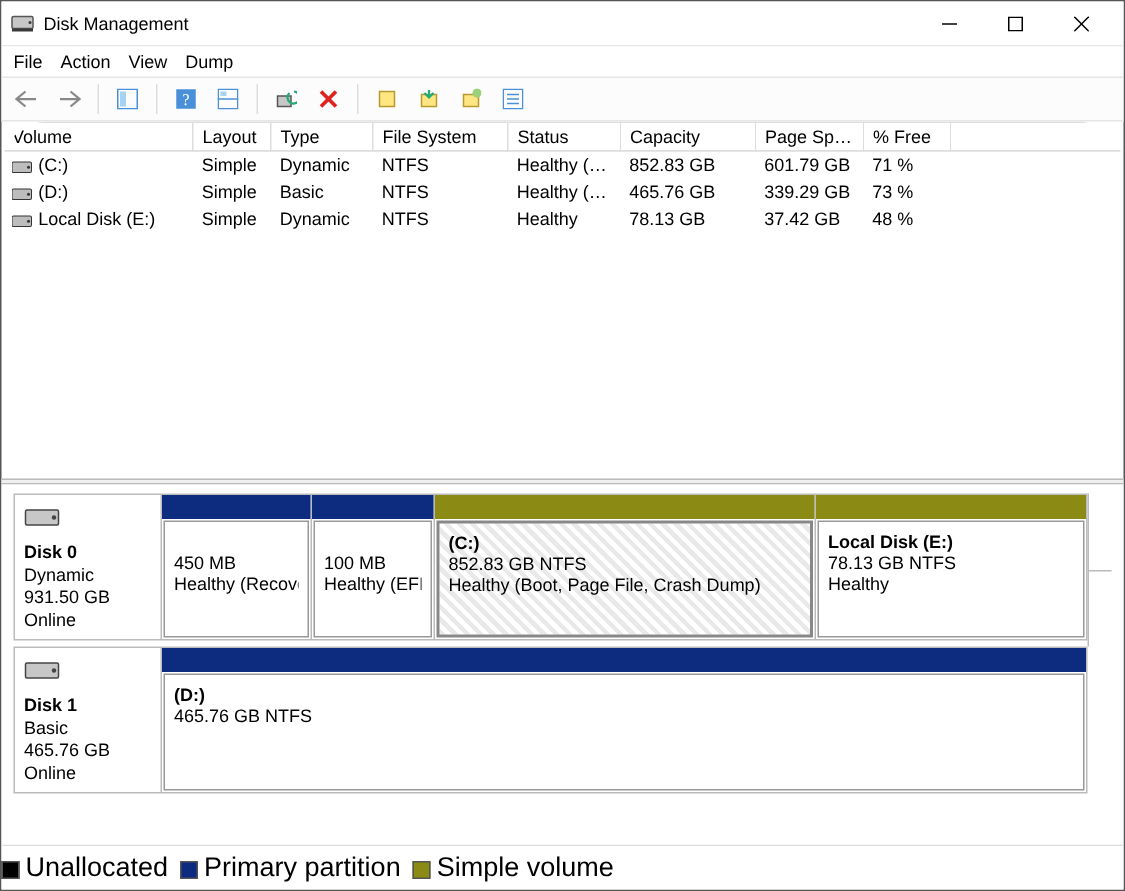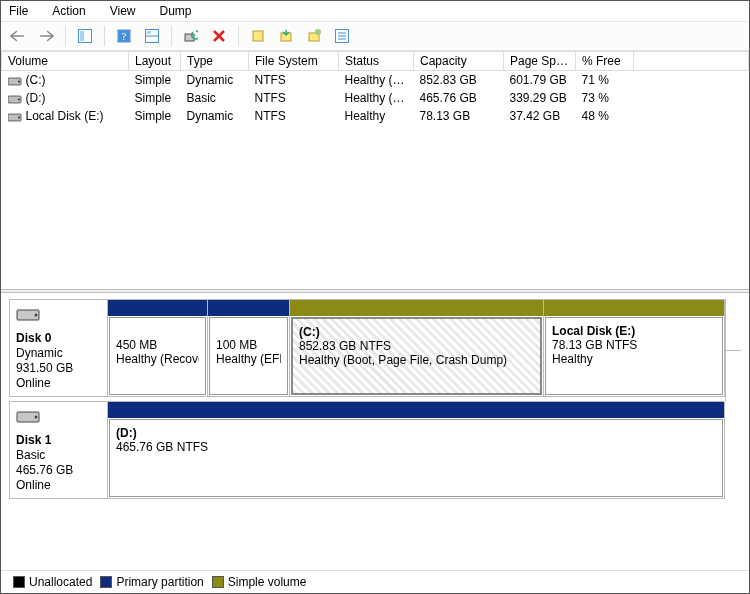--- a/index.html
+++ b/index.html
@@ -4,28 +4,28 @@
 <style>
   * { box-sizing: border-box; }
   html, body { margin:0; padding:0; font-family: "Segoe UI", Tahoma, sans-serif; font-size:12px; color:#000; background:#fff; }
   .window { width:750px; height:594px; display:flex; flex-direction:column; border:1px solid #555; }
   
   .titlebar { display:flex; align-items:center; height:30px; padding:0 6px; background:#fff; border-bottom:1px solid #e5e5e5;}
   .titlebar .title-icon { width:16px; height:16px; margin-right:6px; display:inline-block;}
   .titlebar .title { flex:1; font-size:12px; }
   .titlebar .winbtn { width:44px; height:28px; display:flex; align-items:center; justify-content:center; font-family:inherit;}
   
-  .menubar { display:flex; align-items:center; height:20px; padding:0 8px; gap:24px; background:#fff;text-align:right; }
+  .menubar { display:flex; align-items:center; height:20px; padding:0 8px; gap:12px; background:#fff;text-align:right; }
   .menubar span { cursor:default; }
   
   .toolbar { display:flex; align-items:center; height:30px; padding:0 6px; gap:6px; border-top:1px solid #e5e5e5; border-bottom:1px solid #e5e5e5; background:#fcfcfc;}
   .tbtn { width:22px; height:22px; display:flex; align-items:center; justify-content:center; border:1px solid transparent;}
   .tsep { width:1px; height:20px; background:#ddd; margin:0 2px;}
   
-  .tablewrap { flex:0 0 238px; overflow:auto; }
+  .tablewrap { flex:0 0 238px; overflow:auto;border-radius:31px; }
   table.vols { width:100%; border-collapse:collapse; table-layout:fixed;}
   table.vols th, table.vols td { text-align:left; padding:2px 6px; white-space:nowrap; overflow:hidden; text-overflow:ellipsis; height:17px;}
   table.vols thead th { background:#fff; border:1px solid #ddd; font-weight:400; position:sticky; top:0;}
   .vicon { display:inline-block; width:14px; height:10px; margin-right:4px; vertical-align:middle;}
   .vicon svg { display:block;}
   
   .splitter { height:4px; background:#f0f0f0; border-top:1px solid #bbb; border-bottom:1px solid #bbb;}
   
   .graph { flex:1; overflow:auto; padding:6px 8px 4px 8px; background:#fff; position:relative;}
   .diskrow { display:flex; border:1px solid #bbb; margin-bottom:4px; background:#fff; }
@@ -39,32 +39,58 @@
   .part .body.hatched {
     background-image: repeating-linear-gradient(45deg,#e9e9e9 0,#e9e9e9 3px,#fff 3px,#fff 6px);
     border:2px solid #888;
   }
   .stripe.navy { background:#0d2c7f;}
   .stripe.olive { background:#8a8a14;}
   .rightstub { width:16px; border-left:1px solid #bbb;}
   .rightstub .half { height:50%;}
   .rightstub .half + .half { border-top:1px solid #bbb;}
   
-  .legend { display:flex; align-items:flex-end; gap:8px; padding:4px 12px; border-top:1px solid #ddd; background:#fff; font-size:12px;}
+  .legend { display:flex; align-items:flex-end; gap:8px; padding:4px 0; border-top:1px solid #ddd; background:#fff; font-size:18px;}
   .swatch { width:12px; height:12px; display:inline-block; margin-right:4px; vertical-align:-2px; border:1px solid #555;}
   .swatch.black { background:#000;}
   .swatch.navy { background:#0d2c7f;}
   .swatch.olive { background:#8a8a14;}
   b { font-weight:600;}
 </style>
 </head>
 <body>
 
 <div class="window">
 
+  <div class="titlebar">
+    <span class="title-icon">
+      <svg viewBox="0 0 16 16">
+          <rect x="1" y="3" width="14" height="8" rx="1" fill="#c7c7c7" stroke="#555"></rect>
+          <rect x="1" y="11" width="14" height="2" fill="#3a3a3a"></rect>
+          <circle cx="13" cy="7" r="1" fill="#3a3a3a"></circle>
+        </svg>
+    </span>
+    <span class="title">Disk Management</span>
+    <div class="winbtn">
+        <svg width="10" height="10">
+          <line x1="0" y1="5" x2="10" y2="5" stroke="#000"></line>
+        </svg>
+      </div>
+    <div class="winbtn">
+        <svg width="10" height="10">
+          <rect x="0.5" y="0.5" width="9" height="9" fill="none" stroke="#000"></rect>
+        </svg>
+      </div>
+    <div class="winbtn">
+        <svg width="10" height="10">
+          <line x1="0" y1="0" x2="10" y2="10" stroke="#000"></line>
+          <line x1="10" y1="0" x2="0" y2="10" stroke="#000"></line>
+        </svg>
+      </div>
+  </div>
 
   <div class="menubar">
     <span>File</span>
     <span>Action</span>
     <span>View</span>
     <span>Dump</span>
   </div>
 
   <div class="toolbar">
     <div class="tbtn">

